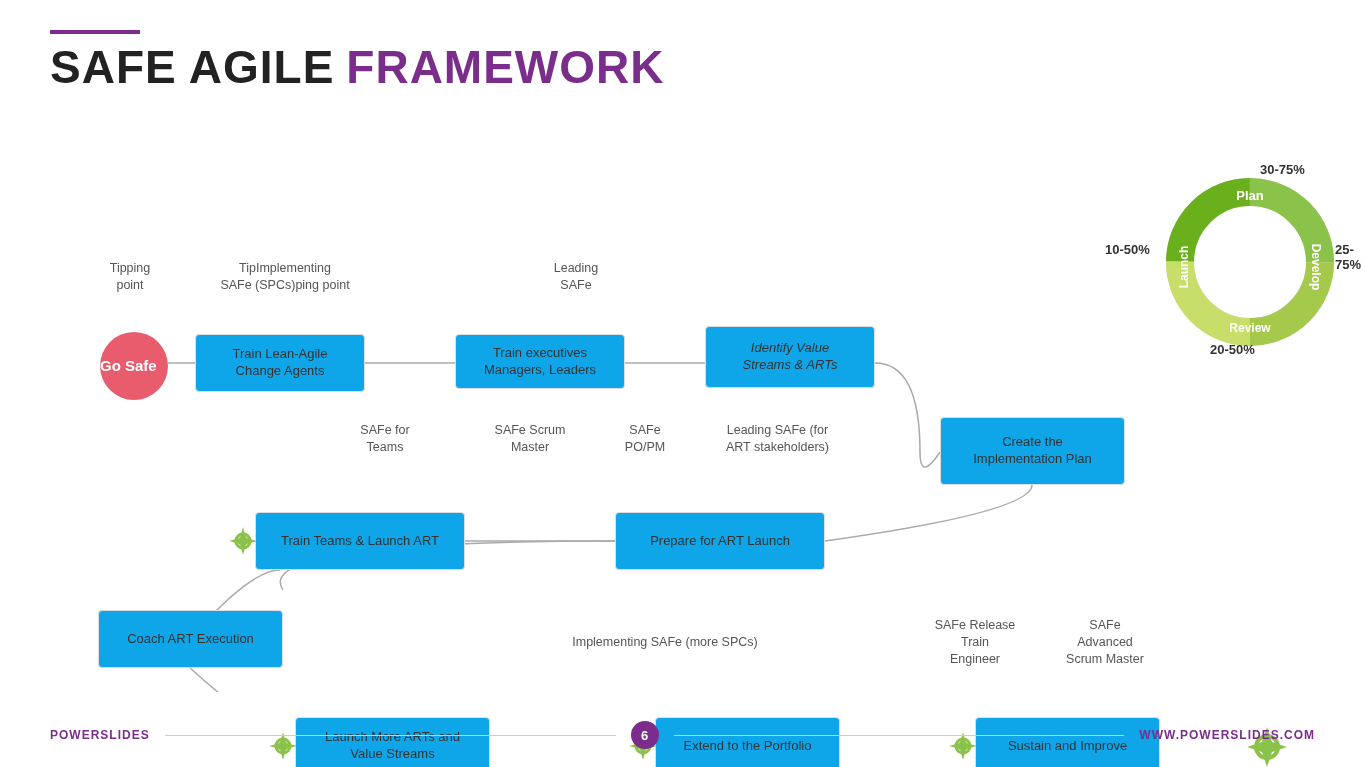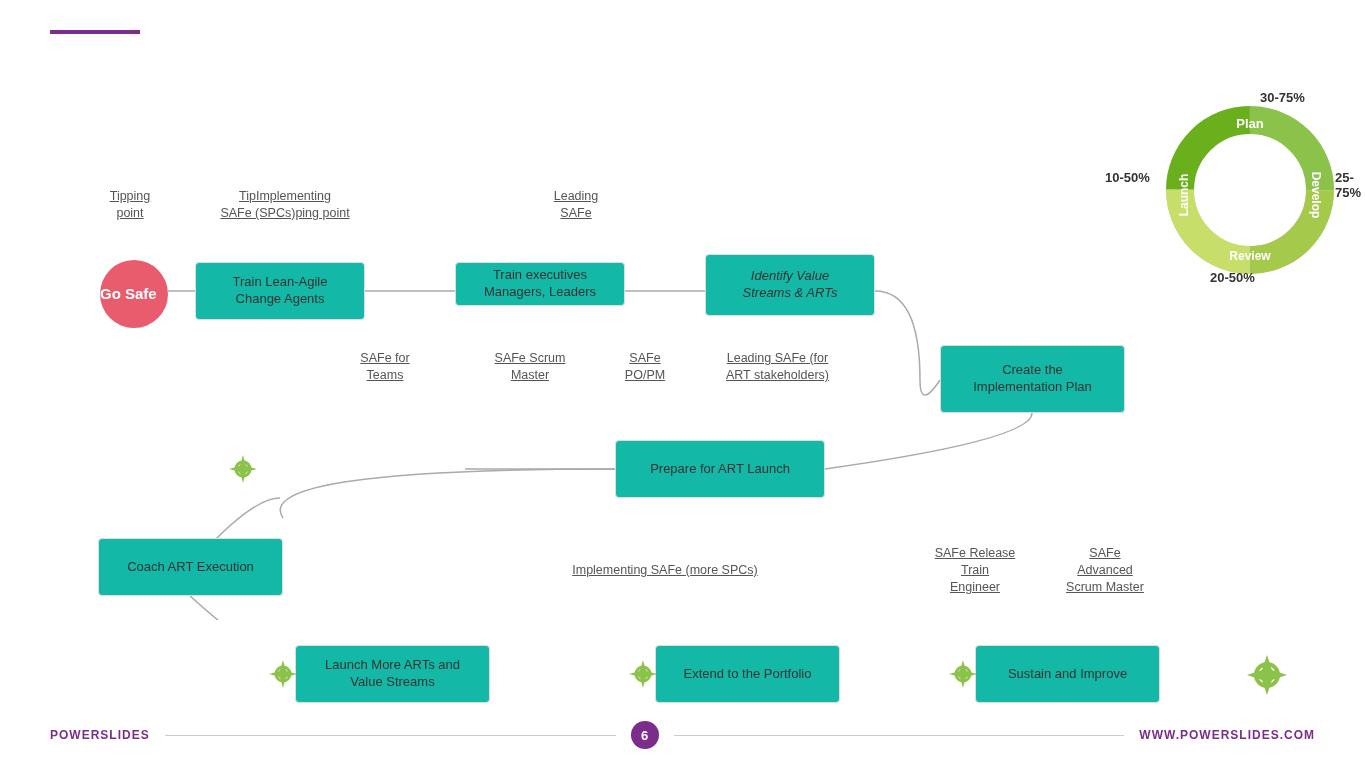--- a/index.html
+++ b/index.html
@@ -51,21 +51,21 @@
     
     .diagram {
       position: relative;
       width: 100%;
       height: 580px;
     }
 
     
     .flow-box {
       position: absolute;
-      background: #14b8a6;
+      background: #0ea5e9;
       border: 1px solid #ddd;
       border-radius: 4px;
       text-align: center;
       font-size: 13px;
       color: #333;
       display: flex;
       align-items: center;
       justify-content: center;
       padding: 8px 10px;
       line-height: 1.3;
@@ -86,21 +86,20 @@
       line-height: 1.2;
     }
 
     
     .label-text {
       position: absolute;
       font-size: 12.5px;
       color: #555;
       text-align: center;
       line-height: 1.35;
-      text-decoration: underline;
     }
 
     
     .connector-svg {
       position: absolute;
       top: 0;
       left: 0;
       width: 100%;
       height: 100%;
       pointer-events: none;
@@ -167,20 +166,24 @@
       background: #ccc;
       margin: 0 15px;
     }
   </style>
 </head>
 <body>
 
 <div class="page">
 
   <div class="accent-line"></div>
+  <div class="title-container">
+    <span class="title-safe">SAFE AGILE</span>
+    <span class="title-framework">FRAMEWORK</span>
+  </div>
 
   <div class="diagram">
 
     <svg class="connector-svg">
 
       <line x1="118" y1="251" x2="145" y2="251" stroke="#aaa" stroke-width="1.5"></line>
       <line x1="315" y1="251" x2="405" y2="251" stroke="#aaa" stroke-width="1.5"></line>
       <line x1="575" y1="251" x2="655" y2="251" stroke="#aaa" stroke-width="1.5"></line>
 
       <path d="M825,251 Q870,251 870,340 Q870,370 890,340" fill="none" stroke="#aaa" stroke-width="1.5"></path>
@@ -212,28 +215,31 @@
     <div class="label-text" style="left:435px; top:310px; width:90px;">SAFe Scrum<br>Master</div>
     <div class="label-text" style="left:560px; top:310px; width:70px;">SAFe<br>PO/PM</div>
     <div class="label-text" style="left:655px; top:310px; width:145px;">Leading SAFe (for<br>ART stakeholders)</div>
     <div class="label-text" style="left:510px; top:522px; width:210px;">Implementing SAFe (more SPCs)</div>
     <div class="label-text" style="left:875px; top:505px; width:100px;">SAFe Release<br>Train<br>Engineer</div>
     <div class="label-text" style="left:1000px; top:505px; width:110px;">SAFe<br>Advanced<br>Scrum Master</div>
 
     <div class="flow-box" style="left:145px; top:222px; width:170px; height:58px;">
       Train Lean-Agile<br>Change Agents
     </div>
-    <div class="flow-box" style="left:405px; top:222px; width:170px; height:44px;">
+    <div class="flow-box" style="left:405px; top:222px; width:170px; height:55px;">
       Train executives<br>Managers, Leaders
     </div>
     <div class="flow-box" style="left:655px; top:214px; width:170px; height:62px;font-style:italic;">
       Identify Value<br>Streams &amp; ARTs
     </div>
     <div class="flow-box" style="left:890px; top:305px; width:185px; height:68px;">
       Create the<br>Implementation Plan
+    </div>
+    <div class="flow-box" style="left:205px; top:400px; width:210px; height:58px;">
+      Train Teams &amp; Launch ART
     </div>
     <div class="flow-box" style="left:565px; top:400px; width:210px; height:58px;">
       Prepare for ART Launch
     </div>
     <div class="flow-box" style="left:48px; top:498px; width:185px; height:58px;">
       Coach ART Execution
     </div>
     <div class="flow-box" style="left:245px; top:605px; width:195px; height:58px;">
       Launch More ARTs and<br>Value Streams
     </div>

